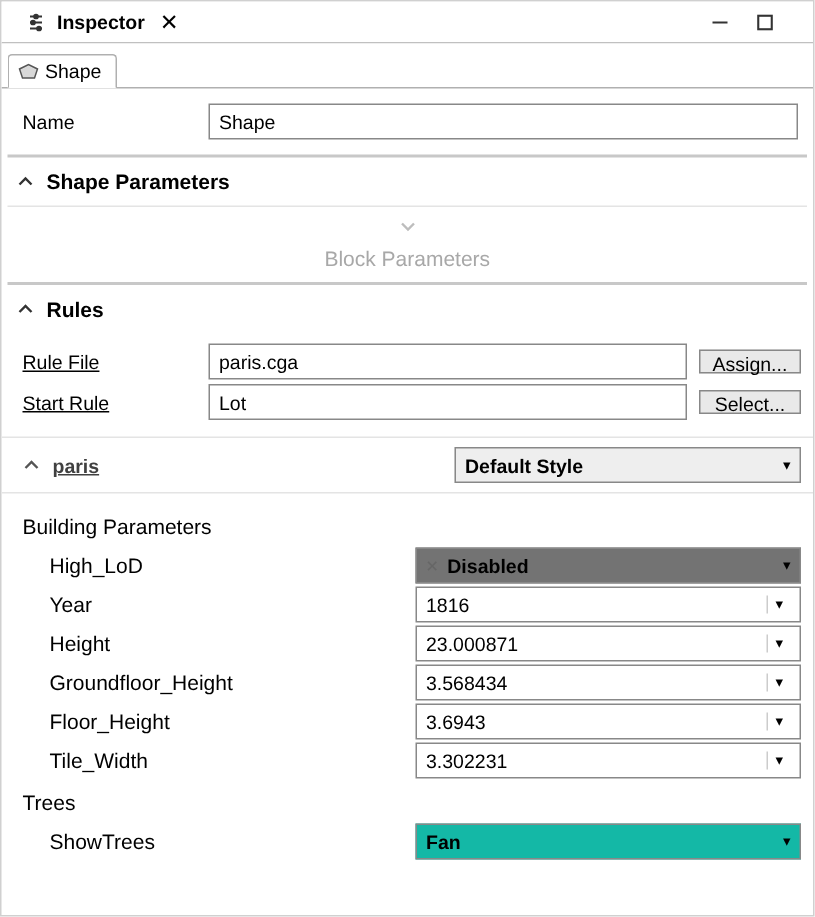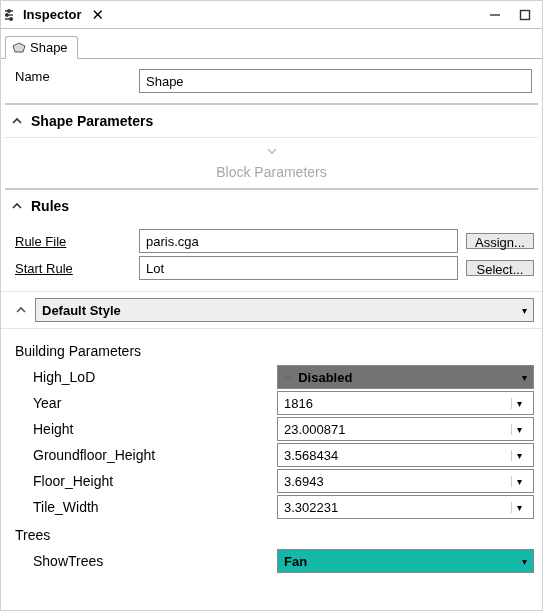--- a/index.html
+++ b/index.html
@@ -1,29 +1,29 @@
 <!DOCTYPE html>
 <html><head>
 <meta charset="utf-8">
 <style>
   * { box-sizing: border-box; font-family: "Segoe UI", Arial, sans-serif; }
   body { margin: 0; padding: 0; width: 543px; height: 611px; background: #fff; font-size: 13px; color: #000; border: 1px solid #d0d0d0;}
   
-  .titlebar { display: flex; align-items: center; height: 28px; border-bottom: 1px solid #c0c0c0; padding: 0 2px; background:#fff;}
+  .titlebar { display: flex; align-items: center; height: 28px; border-bottom: 1px solid #c0c0c0; padding: 0 17px; background:#fff;}
   .titlebar .icon { margin-right: 4px; display:flex; align-items:center;}
   .titlebar .title { font-weight: bold; font-size: 13px; }
   .titlebar .close { margin-left: 6px; font-size: 15px; cursor:pointer; padding:0 4px;}
   .titlebar .spacer { flex: 1; }
   .winbtn { width: 30px; height: 22px; display:flex; align-items:center; justify-content:center; cursor:pointer;}
   
   .tabbar { display:flex; align-items:flex-end; height: 30px; border-bottom: 1px solid #b0b0b0; padding-left:4px; background:#fff;}
   .tab { display:flex; align-items:center; gap:4px; border:1px solid #b0b0b0; border-bottom:1px solid #fff; padding:3px 9px 3px 6px; position:relative; top:1px; background:#fff; border-top-left-radius:3px; border-top-right-radius:3px; cursor:pointer;}
   
   .content { padding: 0; }
-  .namerow { display:flex; padding: 10px 10px 10px 14px; gap:8px;}
+  .namerow { display:flex; align-items:center; padding: 10px 10px 10px 14px; gap:8px;}
   .namerow .lbl { width: 116px; }
   .namerow input { flex:1; height:24px; padding:2px 6px; border:1px solid #888; font-size:13px;}
   
   .hr-th { border:none; border-top:2px solid #c8c8c8; margin:0 4px 0 4px;}
   
   .section-hdr { display:flex; align-items:center; gap:8px; padding:8px 10px; font-weight:bold; cursor:pointer; font-size:14px;}
   .section-hdr.sub { padding:8px 10px;}
   .section-hdr.disabled { color:#a8a8a8; font-weight:normal;flex-direction:column;}
   .chev { width:12px; display:inline-flex; align-items:center; justify-content:center;}
   
@@ -148,20 +148,21 @@
       <button>Select...</button>
     </div>
   </div>
 
   <div class="presets-row">
     <span class="chev">
       <svg width="10" height="10" viewBox="0 0 10 10">
           <polyline points="1,7 5,3 9,7" fill="none" stroke="#555" stroke-width="1.6"></polyline>
         </svg>
     </span>
+    <span class="pname">paris</span>
     <div class="dd">
       <span class="ddlabel">Default Style</span>
       <span class="ddarrow">▾</span>
     </div>
   </div>
 
   <div class="params">
     <div class="group-title">Building Parameters</div>
 
     <div class="param-row">

